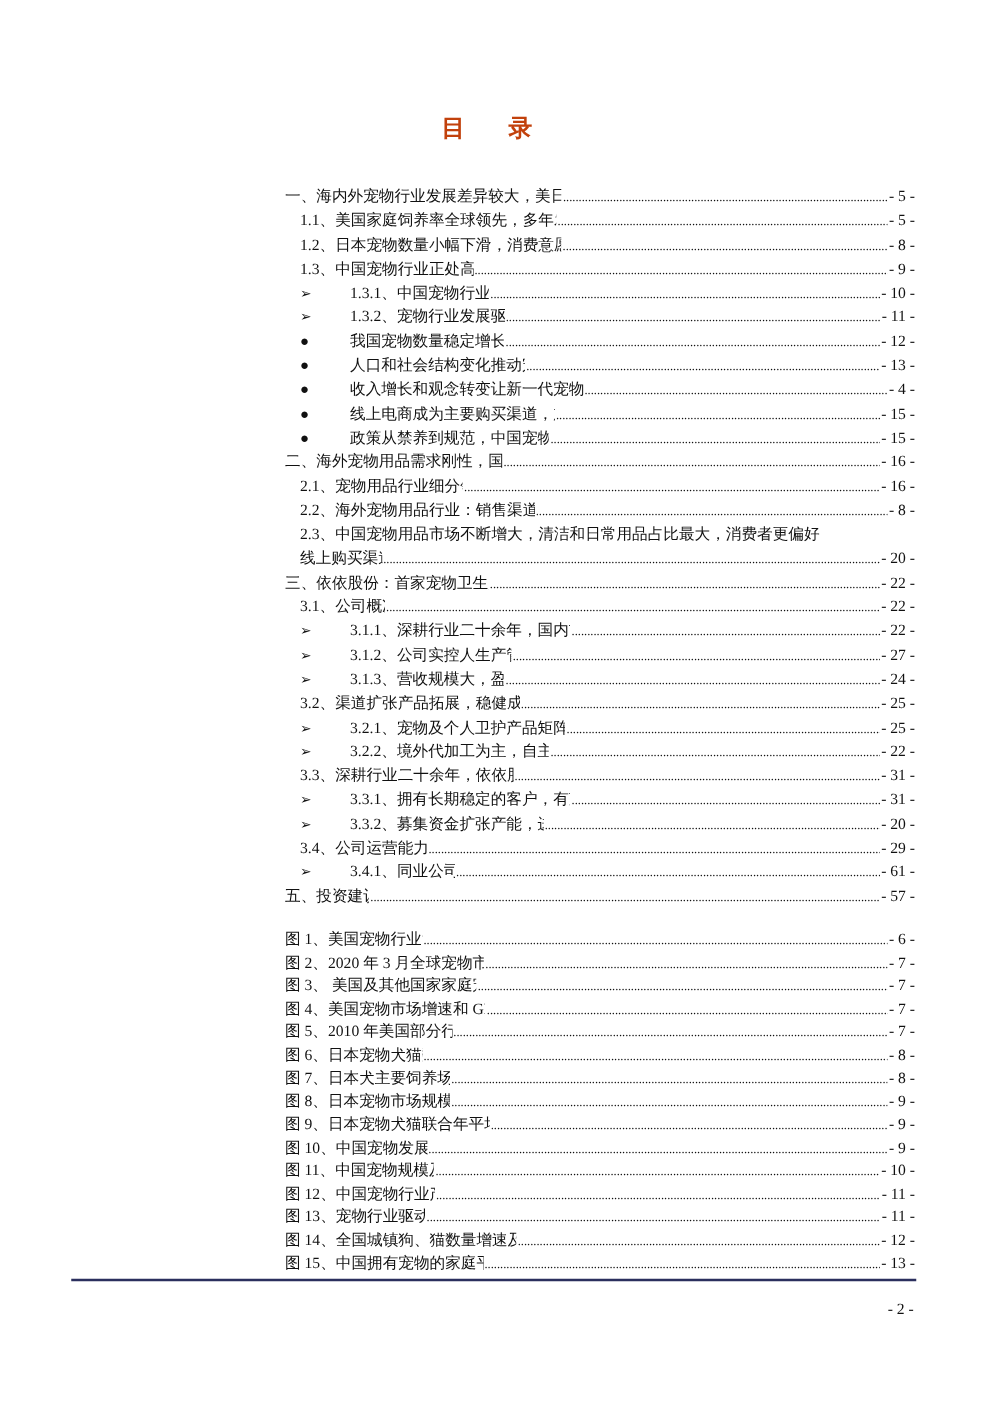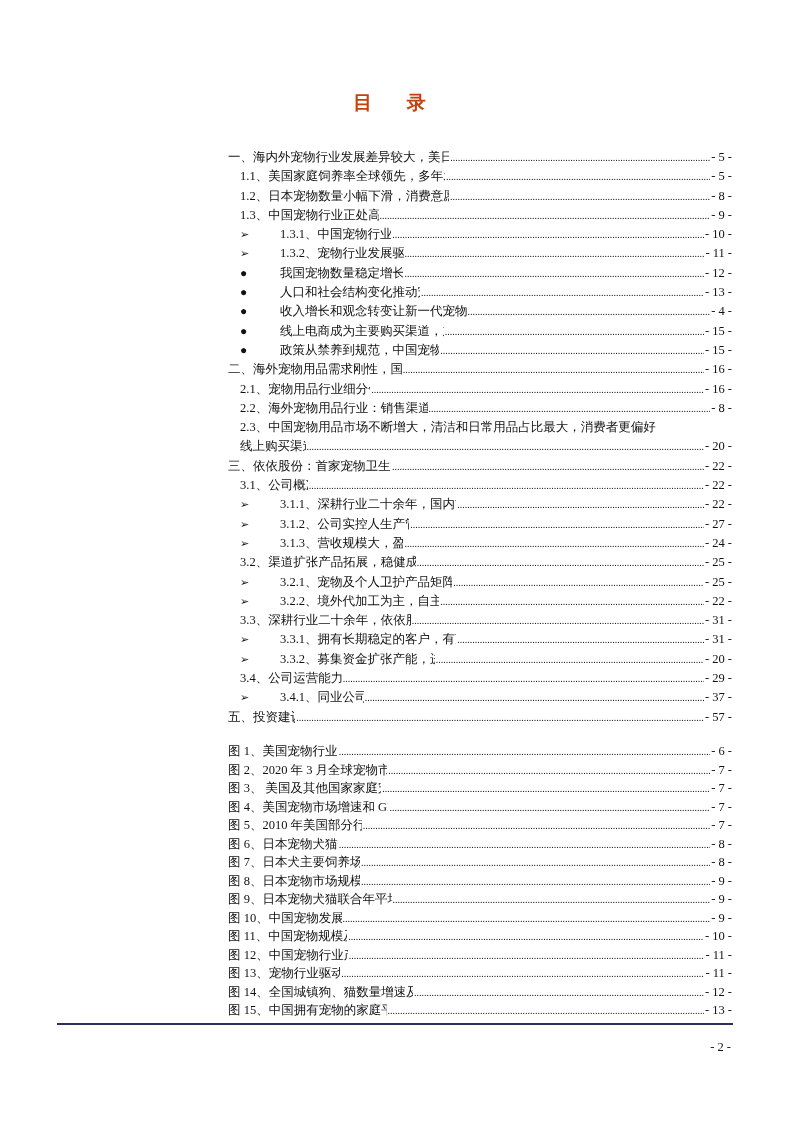--- a/index.html
+++ b/index.html
@@ -179,21 +179,21 @@
     </div>
     <div class="row lvl1">
       <span class="label">3.4、公司运营能力分析</span>
       <span class="dots"></span>
       <span class="page">- 29 -</span>
     </div>
     <div class="row lvl2">
       <span class="marker">➢</span>
       <span class="label">3.4.1、同业公司对比</span>
       <span class="dots"></span>
-      <span class="page">- 37 -</span>
+      <span class="page">- 61 -</span>
     </div>
     <div class="row lvl0">
       <span class="label">五、投资建议</span>
       <span class="dots"></span>
       <span class="page">- 57 -</span>
     </div>
   </div>
 
 <div class="figs" id="figs">
     <div class="row">

